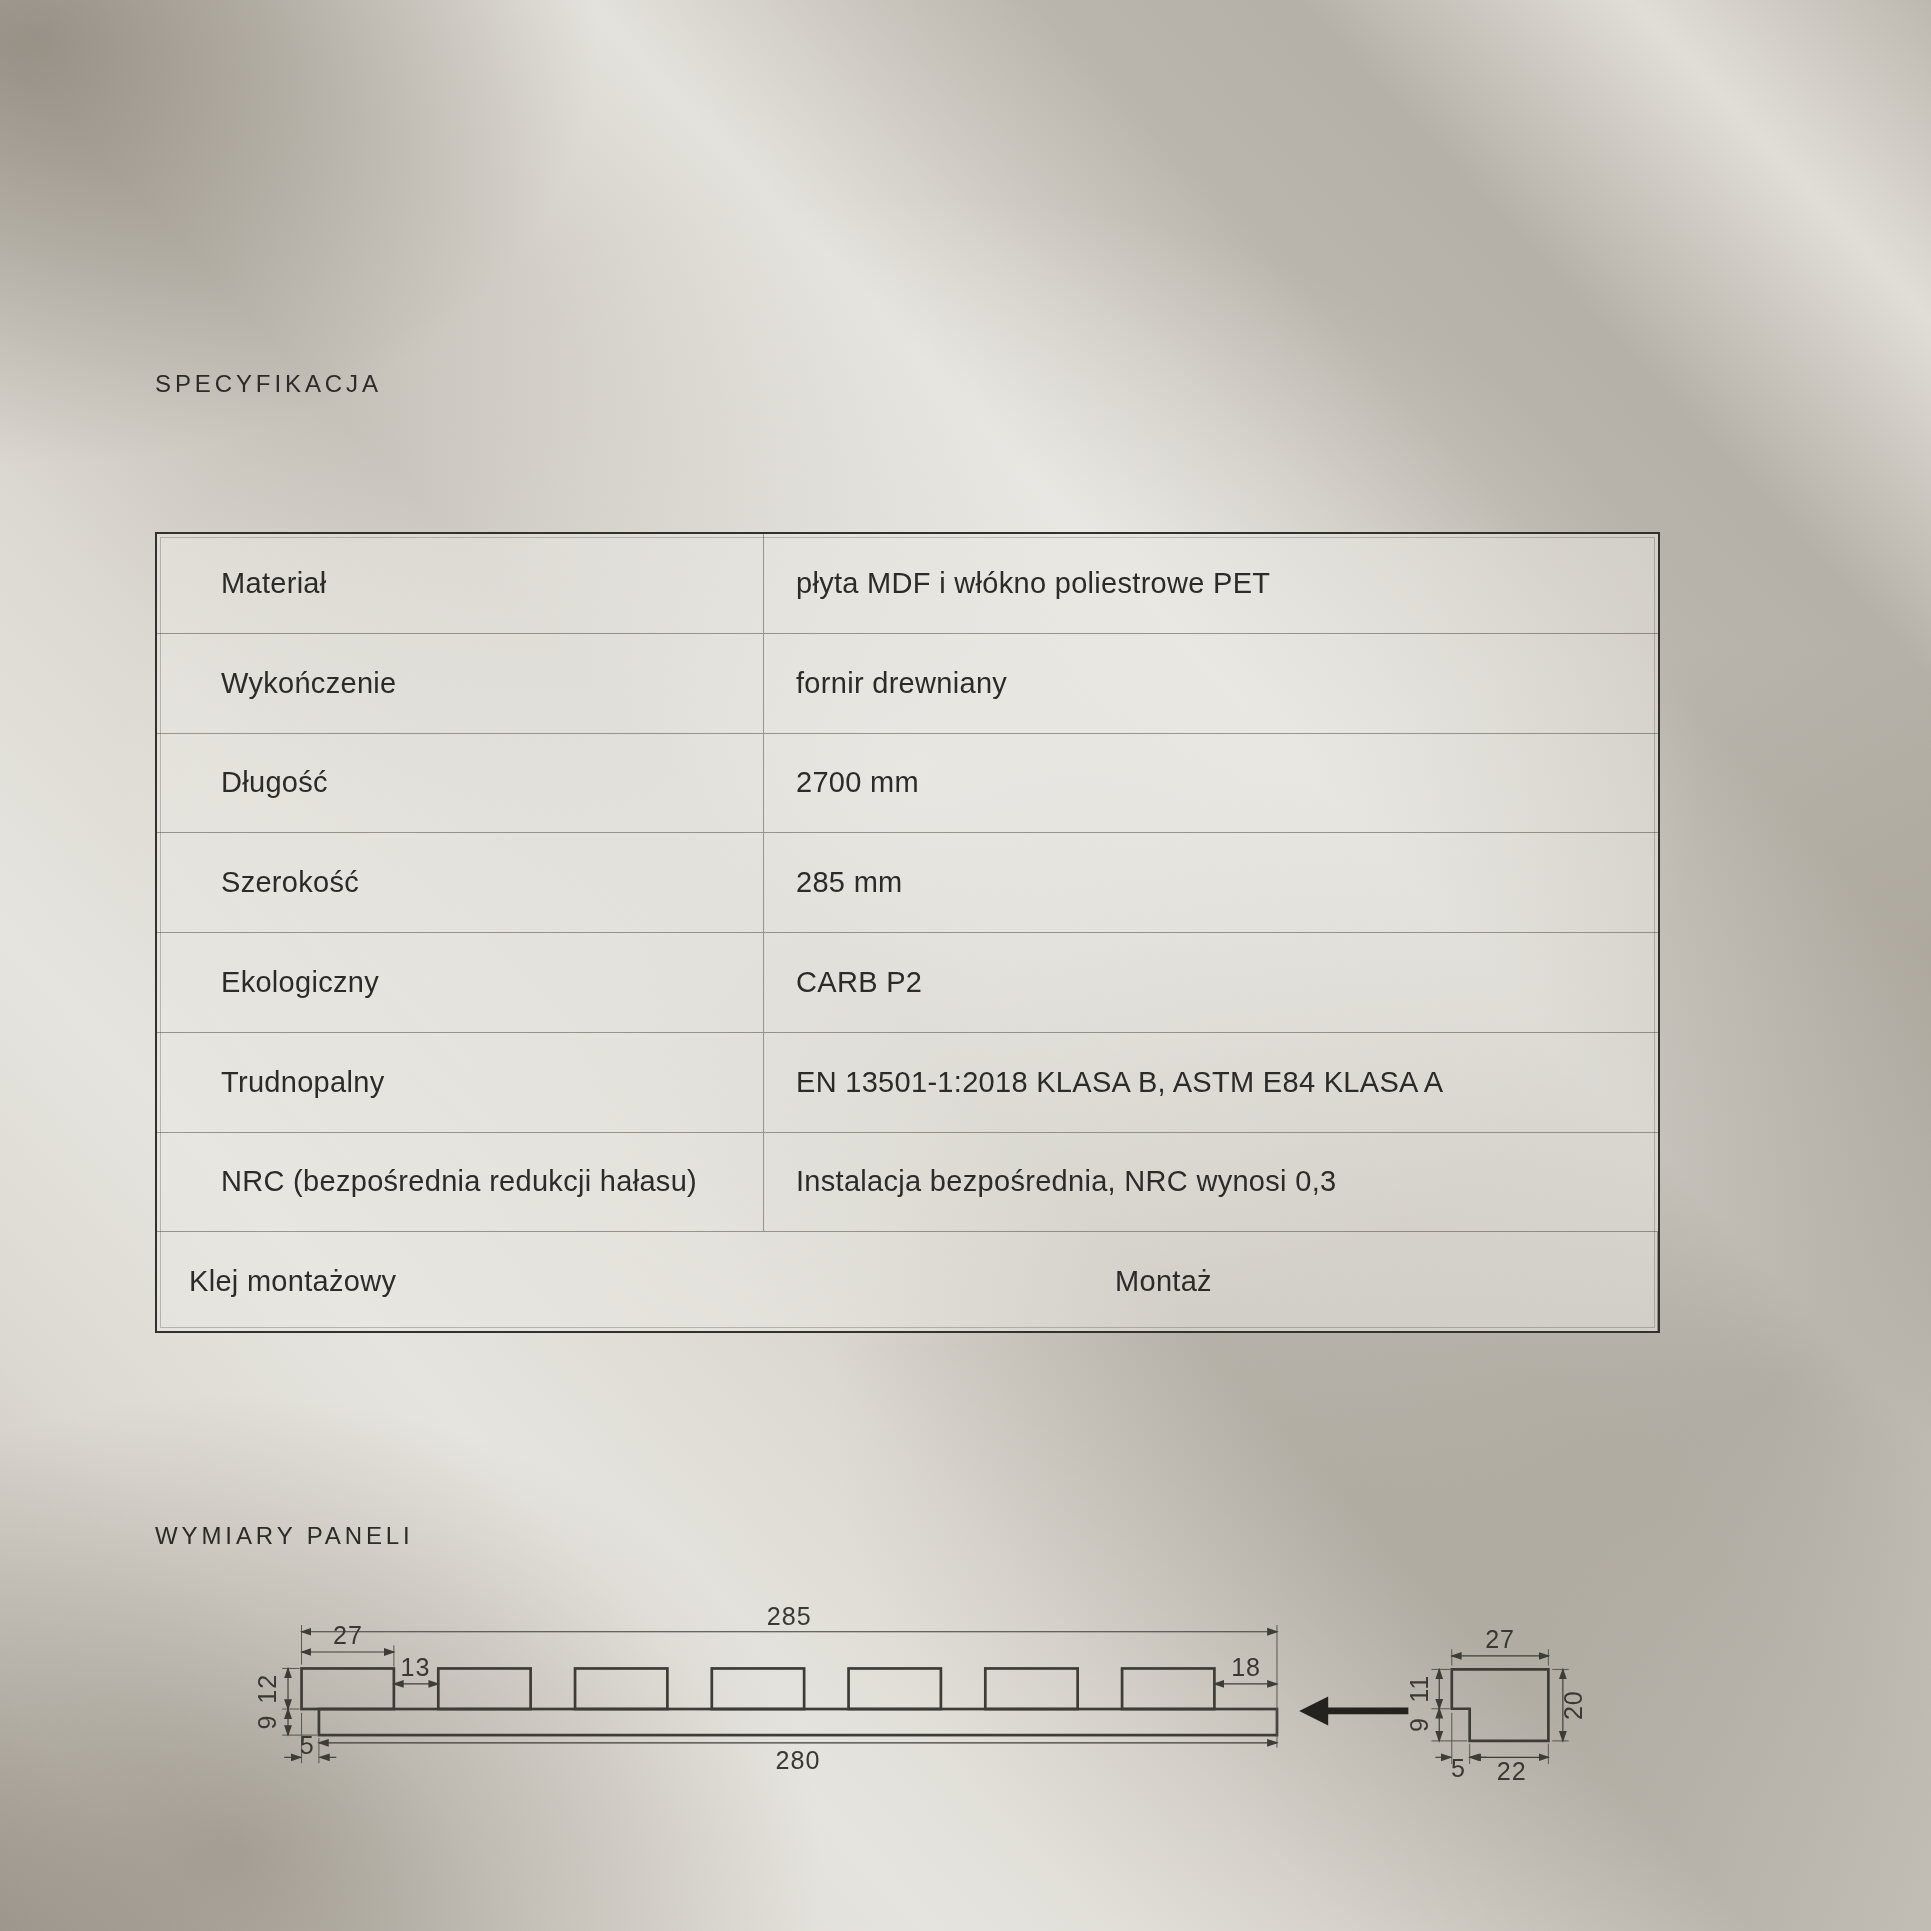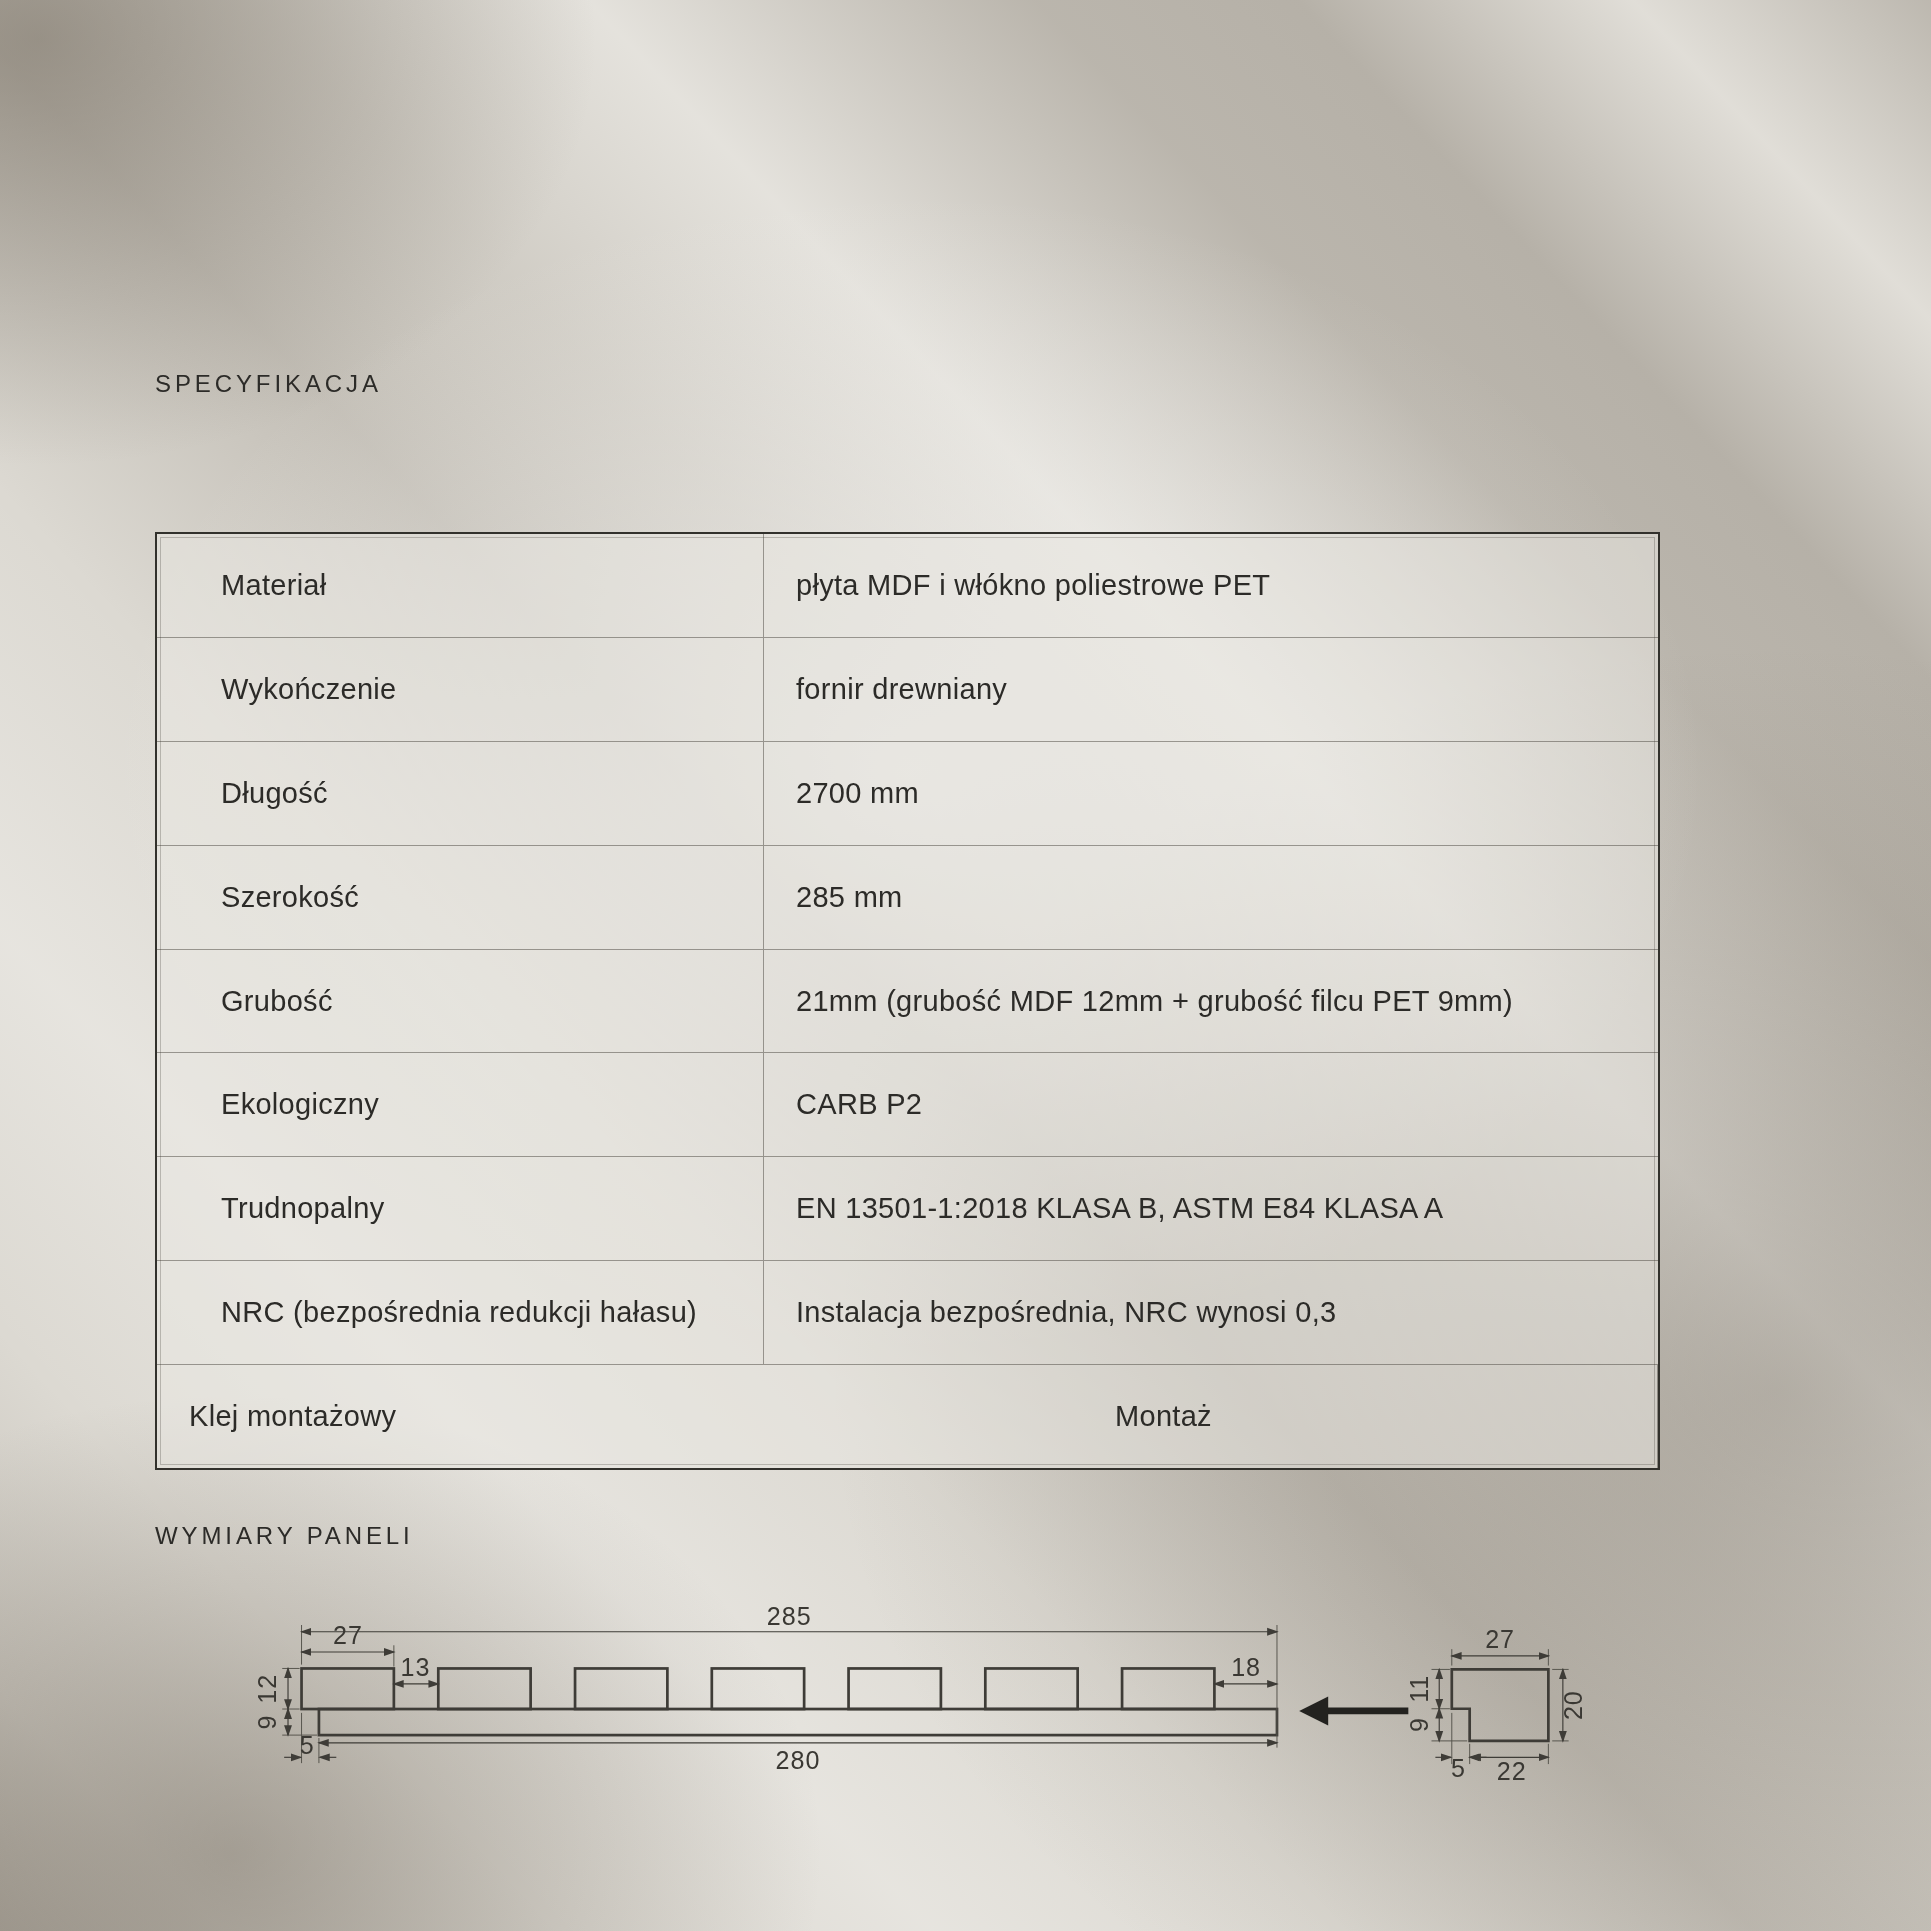--- a/index.html
+++ b/index.html
@@ -27,21 +27,21 @@
   }
   .heading{
     position:absolute;z-index:2;margin:0;
     font-size:24px;font-weight:300;letter-spacing:3.9px;
     color:#2c2b28;white-space:nowrap;
   }
   .heading.spec{left:155px;top:370px;}
   .heading.dims{left:155px;top:1522px;}
 
   .spec-table{
-    position:absolute;z-index:2;left:155px;top:532px;width:1505px;height:938px;
+    position:absolute;z-index:2;left:155px;top:532px;width:1505px;height:801px;
     display:flex;flex-direction:column;
     border:2.9px solid #32312c;background:rgba(233,231,226,0.55);
     box-sizing:border-box;
   }
   .spec-table::after{
     content:'';position:absolute;inset:2.9px;border:1px solid rgba(60,58,52,0.28);
     pointer-events:none;
   }
   .spec-row{flex:1;display:flex;align-items:stretch;}
   .spec-row + .spec-row{border-top:1px solid rgba(85,82,74,0.55);text-align:center;}
@@ -78,24 +78,20 @@
     <div class="cell lbl">Wykończenie</div>
     <div class="cell val">fornir drewniany</div>
   </div>
   <div class="spec-row">
     <div class="cell lbl">Długość</div>
     <div class="cell val">2700 mm</div>
   </div>
   <div class="spec-row">
     <div class="cell lbl">Szerokość</div>
     <div class="cell val">285 mm</div>
-  </div>
-  <div class="spec-row">
-    <div class="cell lbl">Grubość</div>
-    <div class="cell val">21mm (grubość MDF 12mm + grubość filcu PET 9mm)</div>
   </div>
   <div class="spec-row">
     <div class="cell lbl">Ekologiczny</div>
     <div class="cell val">CARB P2</div>
   </div>
   <div class="spec-row">
     <div class="cell lbl">Trudnopalny</div>
     <div class="cell val">EN 13501-1:2018 KLASA B, ASTM E84 KLASA A</div>
   </div>
   <div class="spec-row">

